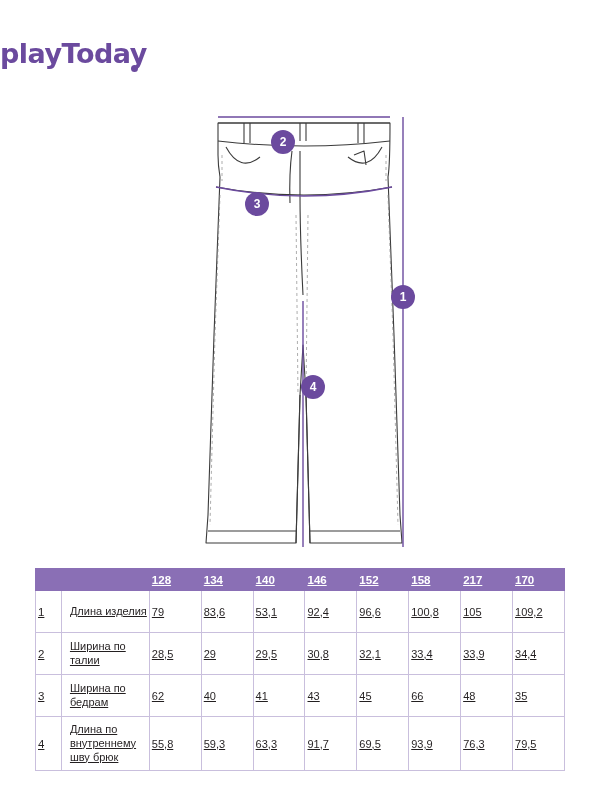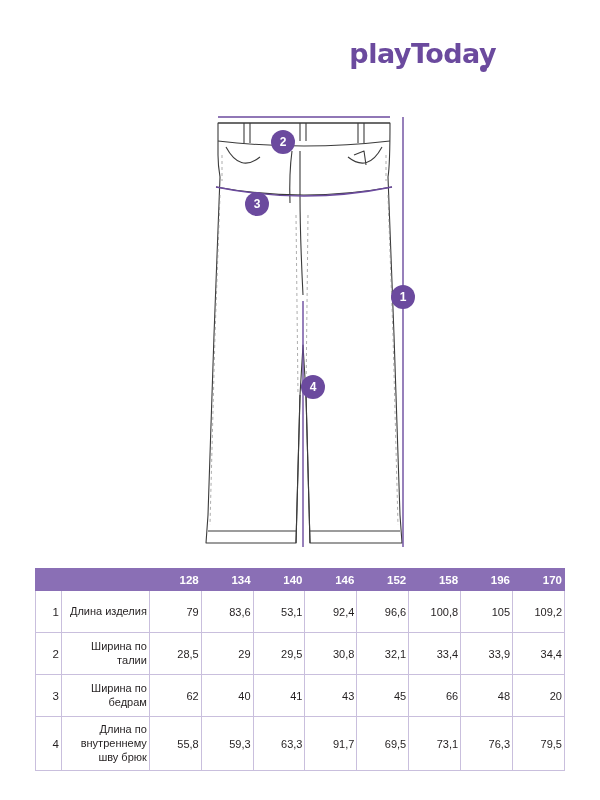--- a/index.html
+++ b/index.html
@@ -17,21 +17,21 @@
     height: 800px;
     overflow: hidden;
   }
 
   
   .logo {
     position: absolute;
     top: 38px;
     left: 0;
     width: 512px;
-    text-align: right;
+    text-align: left;
     font-size: 27px;
     font-weight: bold;
     letter-spacing: -0.5px;
     color: #6b4a9e;
     font-family: "DejaVu Sans", sans-serif;
   }
   .logo .play { color: #6b4a9e; }
   .logo .today { color: #6b4a9e; }
   .logo .dot {
     display: inline-block;
@@ -81,23 +81,24 @@
   }
   table.sizes {
     border-collapse: collapse;
     width: 530px;
     font-size: 11px;
     color: #231f20;
   }
   table.sizes td, table.sizes th {
     border: 1px solid #c9bfdd;
     padding: 6px 2px;
-    text-align: right;
+    text-align: left;
     vertical-align: middle;
     font-weight: normal;
+    text-decoration: underline;
   }
   table.sizes thead th {
     background: #8a6fb5;
     color: #ffffff;
     font-weight: bold;
     font-size: 11.5px;
     border: 1px solid #8a6fb5;
     height: 22px;
     padding: 4px 2px;
   }
@@ -184,21 +185,21 @@
       <thead>
         <tr>
           <th class="col-num"></th>
           <th class="col-name"></th>
           <th class="val">128</th>
           <th class="val">134</th>
           <th class="val">140</th>
           <th class="val">146</th>
           <th class="val">152</th>
           <th class="val">158</th>
-          <th class="val">196</th>
+          <th class="val">217</th>
           <th class="val">170</th>
         </tr>
       </thead>
       <tbody>
         <tr>
           <td class="col-num">1</td>
           <td class="col-name">Длина изделия</td>
           <td class="val">79</td>
           <td class="val">83,6</td>
           <td class="val">53,1</td>
@@ -223,31 +224,31 @@
         <tr>
           <td class="col-num">3</td>
           <td class="col-name">Ширина по бедрам</td>
           <td class="val">62</td>
           <td class="val">40</td>
           <td class="val">41</td>
           <td class="val">43</td>
           <td class="val">45</td>
           <td class="val">66</td>
           <td class="val">48</td>
-          <td class="val">20</td>
+          <td class="val">35</td>
         </tr>
         <tr>
           <td class="col-num">4</td>
           <td class="col-name">Длина по внутреннему шву брюк</td>
           <td class="val">55,8</td>
           <td class="val">59,3</td>
           <td class="val">63,3</td>
           <td class="val">91,7</td>
           <td class="val">69,5</td>
-          <td class="val">73,1</td>
+          <td class="val">93,9</td>
           <td class="val">76,3</td>
           <td class="val">79,5</td>
         </tr>
       </tbody>
     </table>
   </div>
 
 </div>
 
 </body></html>

